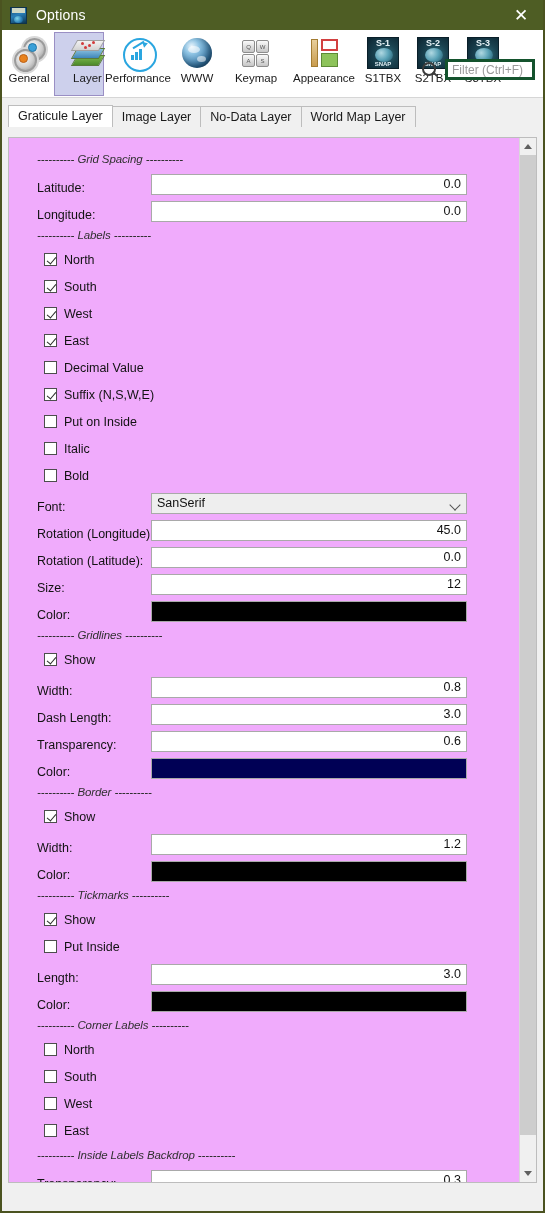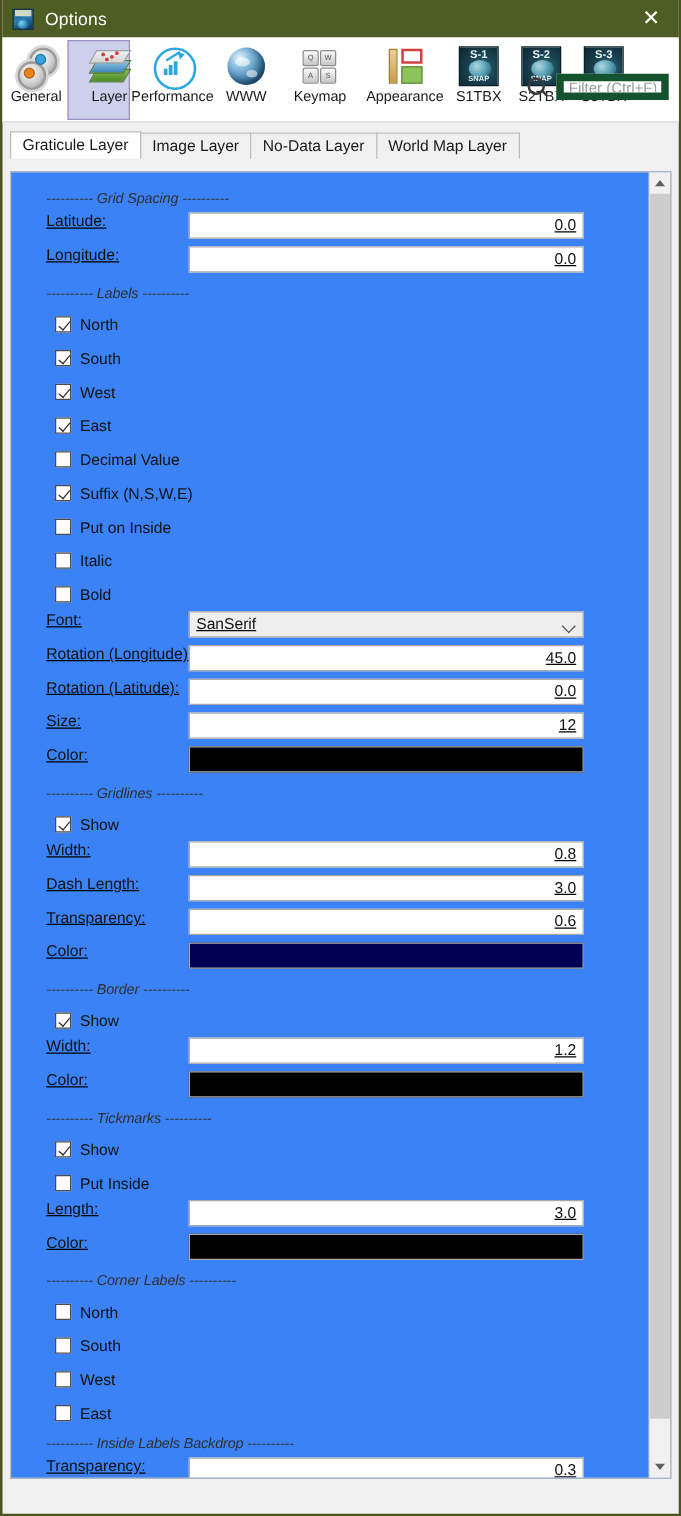--- a/index.html
+++ b/index.html
@@ -277,21 +277,21 @@
     border: 2px solid #3b3b3b; border-radius: 50%;
   }
   .search-ico::after {
     content: ""; position: absolute;
     width: 6px; height: 2px; background: #3b3b3b;
     left: 11px; top: 12px;
     transform: rotate(45deg);
   }
   .filter-input {
     width: 90px; height: 21px;
-    border: 6px solid #14532d;
+    border: 3px solid #14532d;
     background: #ffffff;
     font-size: 12px;
     color: #9a9a9a;
     padding: 0 4px;
     font-family: "Liberation Sans", sans-serif;
   }
   .filter-input::placeholder { color: #9a9a9a; opacity: 1; }
 
   
   .tabstrip {
@@ -320,41 +320,40 @@
     position: relative;
     z-index: 2;
     height: 22px;
   }
 
   
   .panel {
     position: absolute;
     left: 6px; right: 6px;
     top: 137px; bottom: 28px;
-    background: #3b82f6;
+    background: #f0abfc;
     border: 1px solid #bdbdbd;
     display: flex;
   }
   .panel-body {
     flex: 1;
     position: relative;
     overflow: hidden;
     padding: 0;
   }
 
   .form {
     padding: 10px 0 0 0;
   }
   .row {
     display: flex;
-    align-items: flex-start;
+    align-items: flex-end;
     height: 25px;
     padding-left: 28px;
     margin-bottom: 2px;
-    text-decoration: underline;
   }
   .sect {
     font-size: 11.5px;
     font-style: italic;
     color: #303030;
     padding-left: 28px;
     height: 22px;
     line-height: 22px;
     white-space: nowrap;
     letter-spacing: -.1px;

